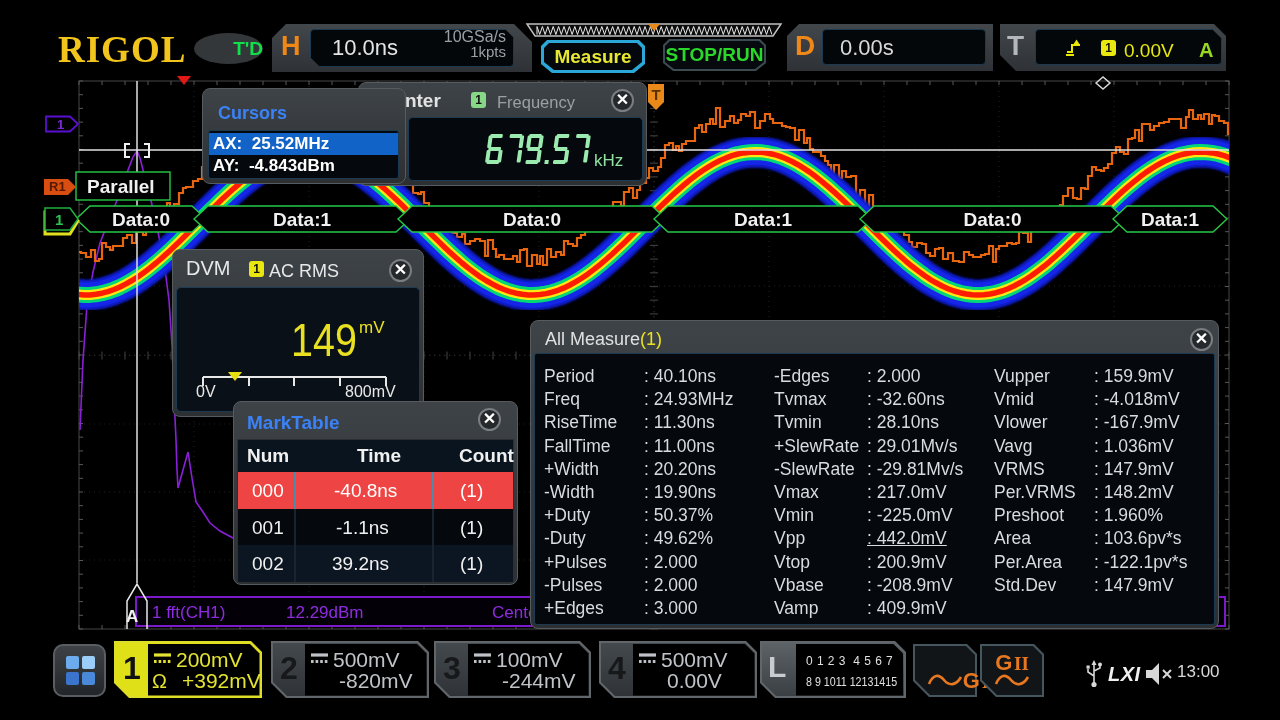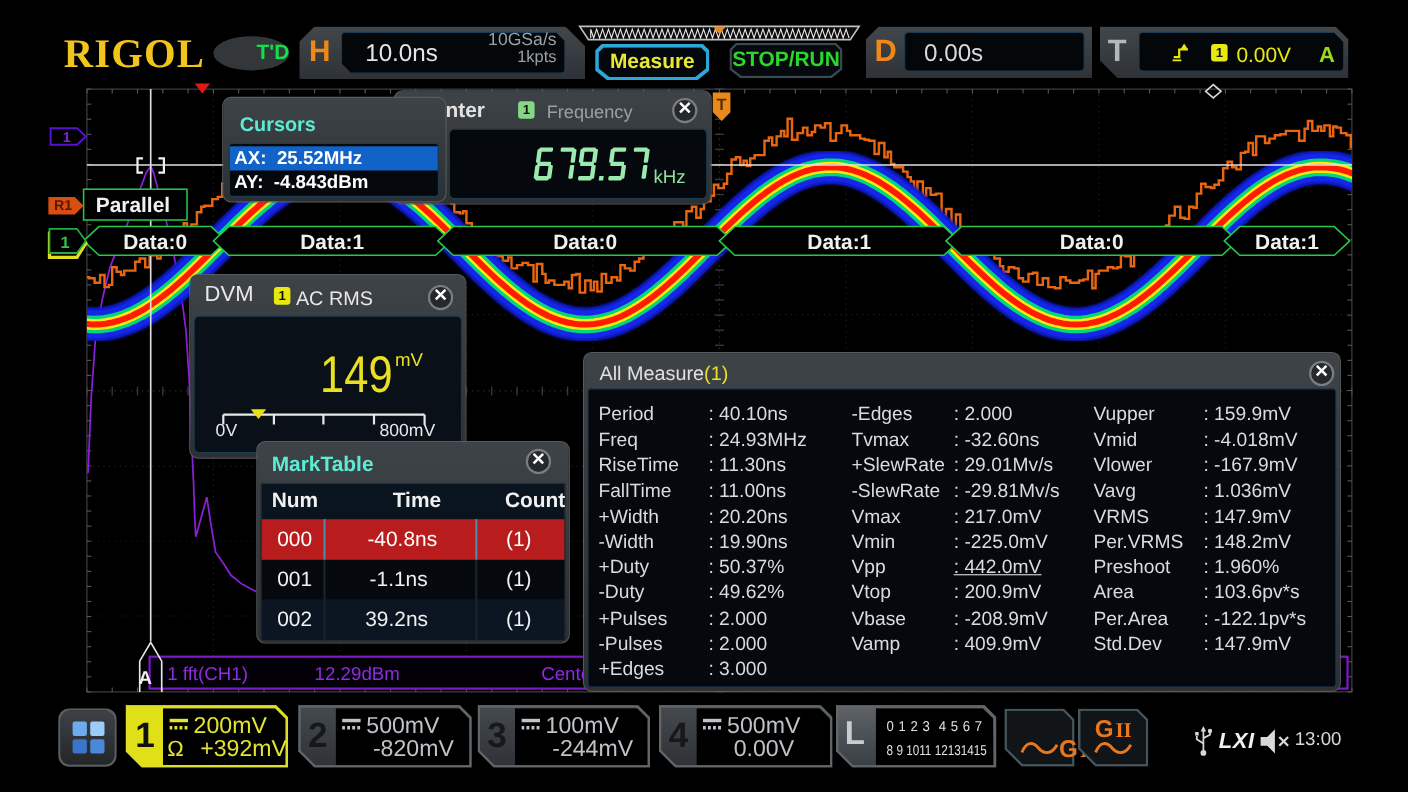--- a/index.html
+++ b/index.html
@@ -1,18 +1,18 @@
 <!DOCTYPE html>
 <html><head><meta charset="utf-8"><style>
 * { margin:0; padding:0; box-sizing:border-box; }
 body { background:#000; font-family:"Liberation Sans", sans-serif; }
 #scr { position:relative; width:1280px; height:720px; background:#000; overflow:hidden; }
 .panel { position:absolute; background:linear-gradient(#3e4347,#2c3033); border:1px solid #565b5f; border-radius:8px; }
 .pbody { position:absolute; background:#05080c; border:1px solid #1c3a52; border-radius:5px; }
-.phead { position:absolute; color:#5eead4; font-size:19px; font-weight:bold; }
+.phead { position:absolute; color:#3b82f6; font-size:19px; font-weight:bold; }
 .closex { position:absolute; width:23px; height:23px; border-radius:50%; background:#26292c; border:2px solid #7a7e82; color:#fff; text-align:center; line-height:18px; font-size:16px; font-weight:bold; }
 .badge { position:absolute; width:15px; height:16px; border-radius:3px; text-align:center; line-height:16px; font-size:12px; font-weight:bold; color:#111; }
 </style></head><body>
 <div id="scr">
 <svg width="1280" height="720" viewBox="0 0 1280 720" style="position:absolute;left:0;top:0">
 <defs>
         <clipPath id="gclip">
           <rect x="79" y="81" width="1150" height="548"></rect>
         </clipPath>
         <filter id="blur1">
@@ -452,20 +452,21 @@
       <div style="height:23.2px;"><span style="display:inline-block;width:100px;">-Width</span>: 19.90ns</div>
       <div style="height:23.2px;"><span style="display:inline-block;width:100px;">+Duty</span>: 50.37%</div>
       <div style="height:23.2px;"><span style="display:inline-block;width:100px;">-Duty</span>: 49.62%</div>
       <div style="height:23.2px;"><span style="display:inline-block;width:100px;">+Pulses</span>: 2.000</div>
       <div style="height:23.2px;"><span style="display:inline-block;width:100px;">-Pulses</span>: 2.000</div>
       <div style="height:23.2px;"><span style="display:inline-block;width:100px;">+Edges</span>: 3.000</div>
     </div>
     <div style="position:absolute;left:774px;top:366px;color:#d8dce0;font-size:17.5px;white-space:nowrap;">
       <div style="height:23.2px;"><span style="display:inline-block;width:93px;">-Edges</span>: 2.000</div>
       <div style="height:23.2px;"><span style="display:inline-block;width:93px;">Tvmax</span>: -32.60ns</div>
+      <div style="height:23.2px;"><span style="display:inline-block;width:93px;">Tvmin</span>: 28.10ns</div>
       <div style="height:23.2px;"><span style="display:inline-block;width:93px;">+SlewRate</span>: 29.01Mv/s</div>
       <div style="height:23.2px;"><span style="display:inline-block;width:93px;">-SlewRate</span>: -29.81Mv/s</div>
       <div style="height:23.2px;"><span style="display:inline-block;width:93px;">Vmax</span>: 217.0mV</div>
       <div style="height:23.2px;"><span style="display:inline-block;width:93px;">Vmin</span>: -225.0mV</div>
       <div style="height:23.2px;text-decoration:underline;"><span style="display:inline-block;width:93px;">Vpp</span>: 442.0mV</div>
       <div style="height:23.2px;"><span style="display:inline-block;width:93px;">Vtop</span>: 200.9mV</div>
       <div style="height:23.2px;"><span style="display:inline-block;width:93px;">Vbase</span>: -208.9mV</div>
       <div style="height:23.2px;"><span style="display:inline-block;width:93px;">Vamp</span>: 409.9mV</div>
     </div>
     <div style="position:absolute;left:994px;top:366px;color:#d8dce0;font-size:17.5px;white-space:nowrap;">
@@ -498,21 +499,21 @@
 
 <div class="panel" style="left:233px;top:401px;width:285px;height:184px;"></div>
 <div class="phead" style="left:247px;top:412px;">MarkTable</div>
 <div class="closex" style="left:478px;top:408px;">✕</div>
 <div style="position:absolute;left:237px;top:439px;width:277px;height:142px;background:#0a141e;border:1px solid #2c3034;">
   <div style="position:absolute;left:0;top:0;width:100%;height:32px;color:#f0f0f0;font-size:19px;font-weight:bold;">
     <span style="position:absolute;left:9px;top:5px;">Num</span>
         <span style="position:absolute;left:119px;top:5px;">Time</span>
         <span style="position:absolute;left:221px;top:5px;">Count</span>
   </div>
-  <div style="position:absolute;left:0;top:32px;width:100%;height:37px;background:#b91c1c;color:#fff;font-size:19px;">
+  <div style="position:absolute;left:0;top:32px;width:100%;height:37px;background:#ef4444;color:#fff;font-size:19px;">
     <span style="position:absolute;left:14px;top:8px;">000</span>
         <span style="position:absolute;left:96px;top:8px;">-40.8ns</span>
         <span style="position:absolute;left:222px;top:8px;">(1)</span>
     <span style="position:absolute;left:56px;top:0;width:2px;height:37px;background:#4a8aaa;"></span>
         <span style="position:absolute;left:194px;top:0;width:2px;height:37px;background:#4a8aaa;"></span>
   </div>
   <div style="position:absolute;left:0;top:69px;width:100%;height:36px;background:#05080c;color:#f0f0f0;font-size:19px;">
     <span style="position:absolute;left:14px;top:8px;">001</span>
         <span style="position:absolute;left:98px;top:8px;">-1.1ns</span>
         <span style="position:absolute;left:222px;top:8px;">(1)</span>

